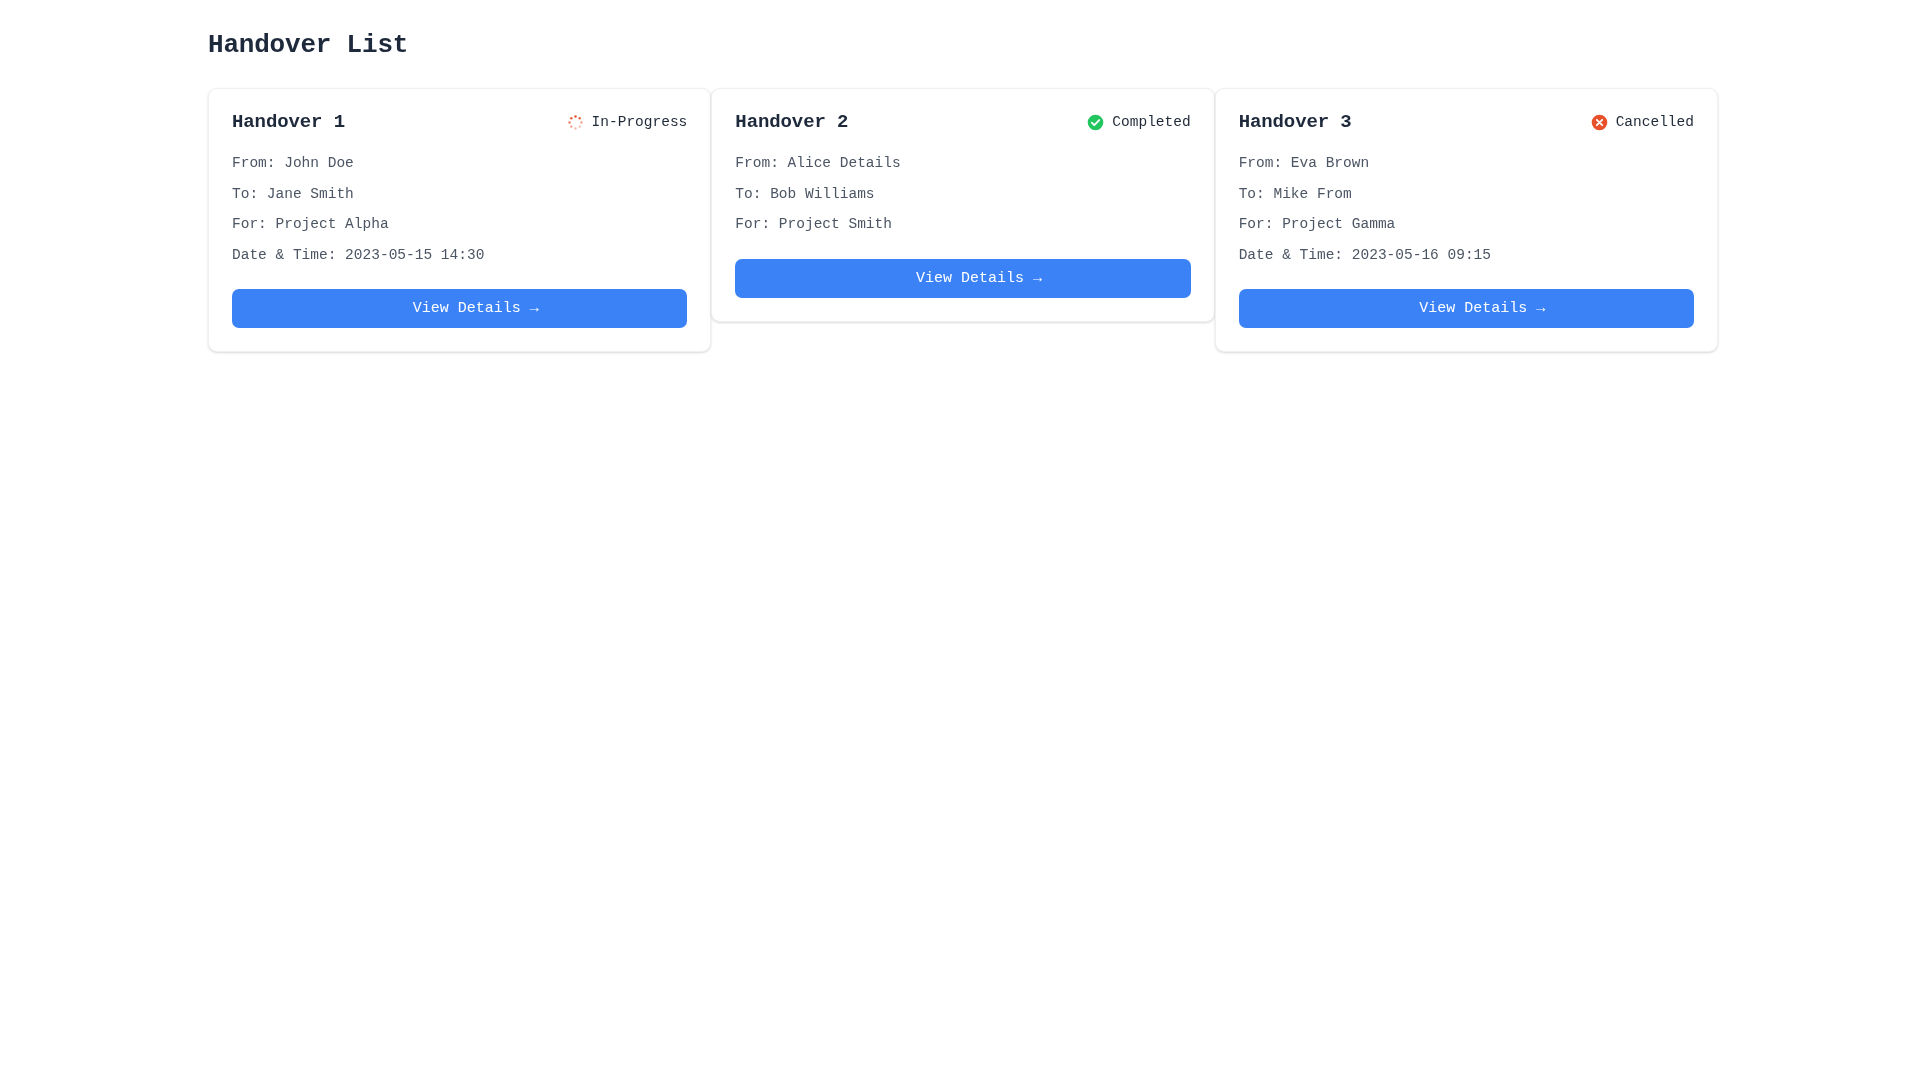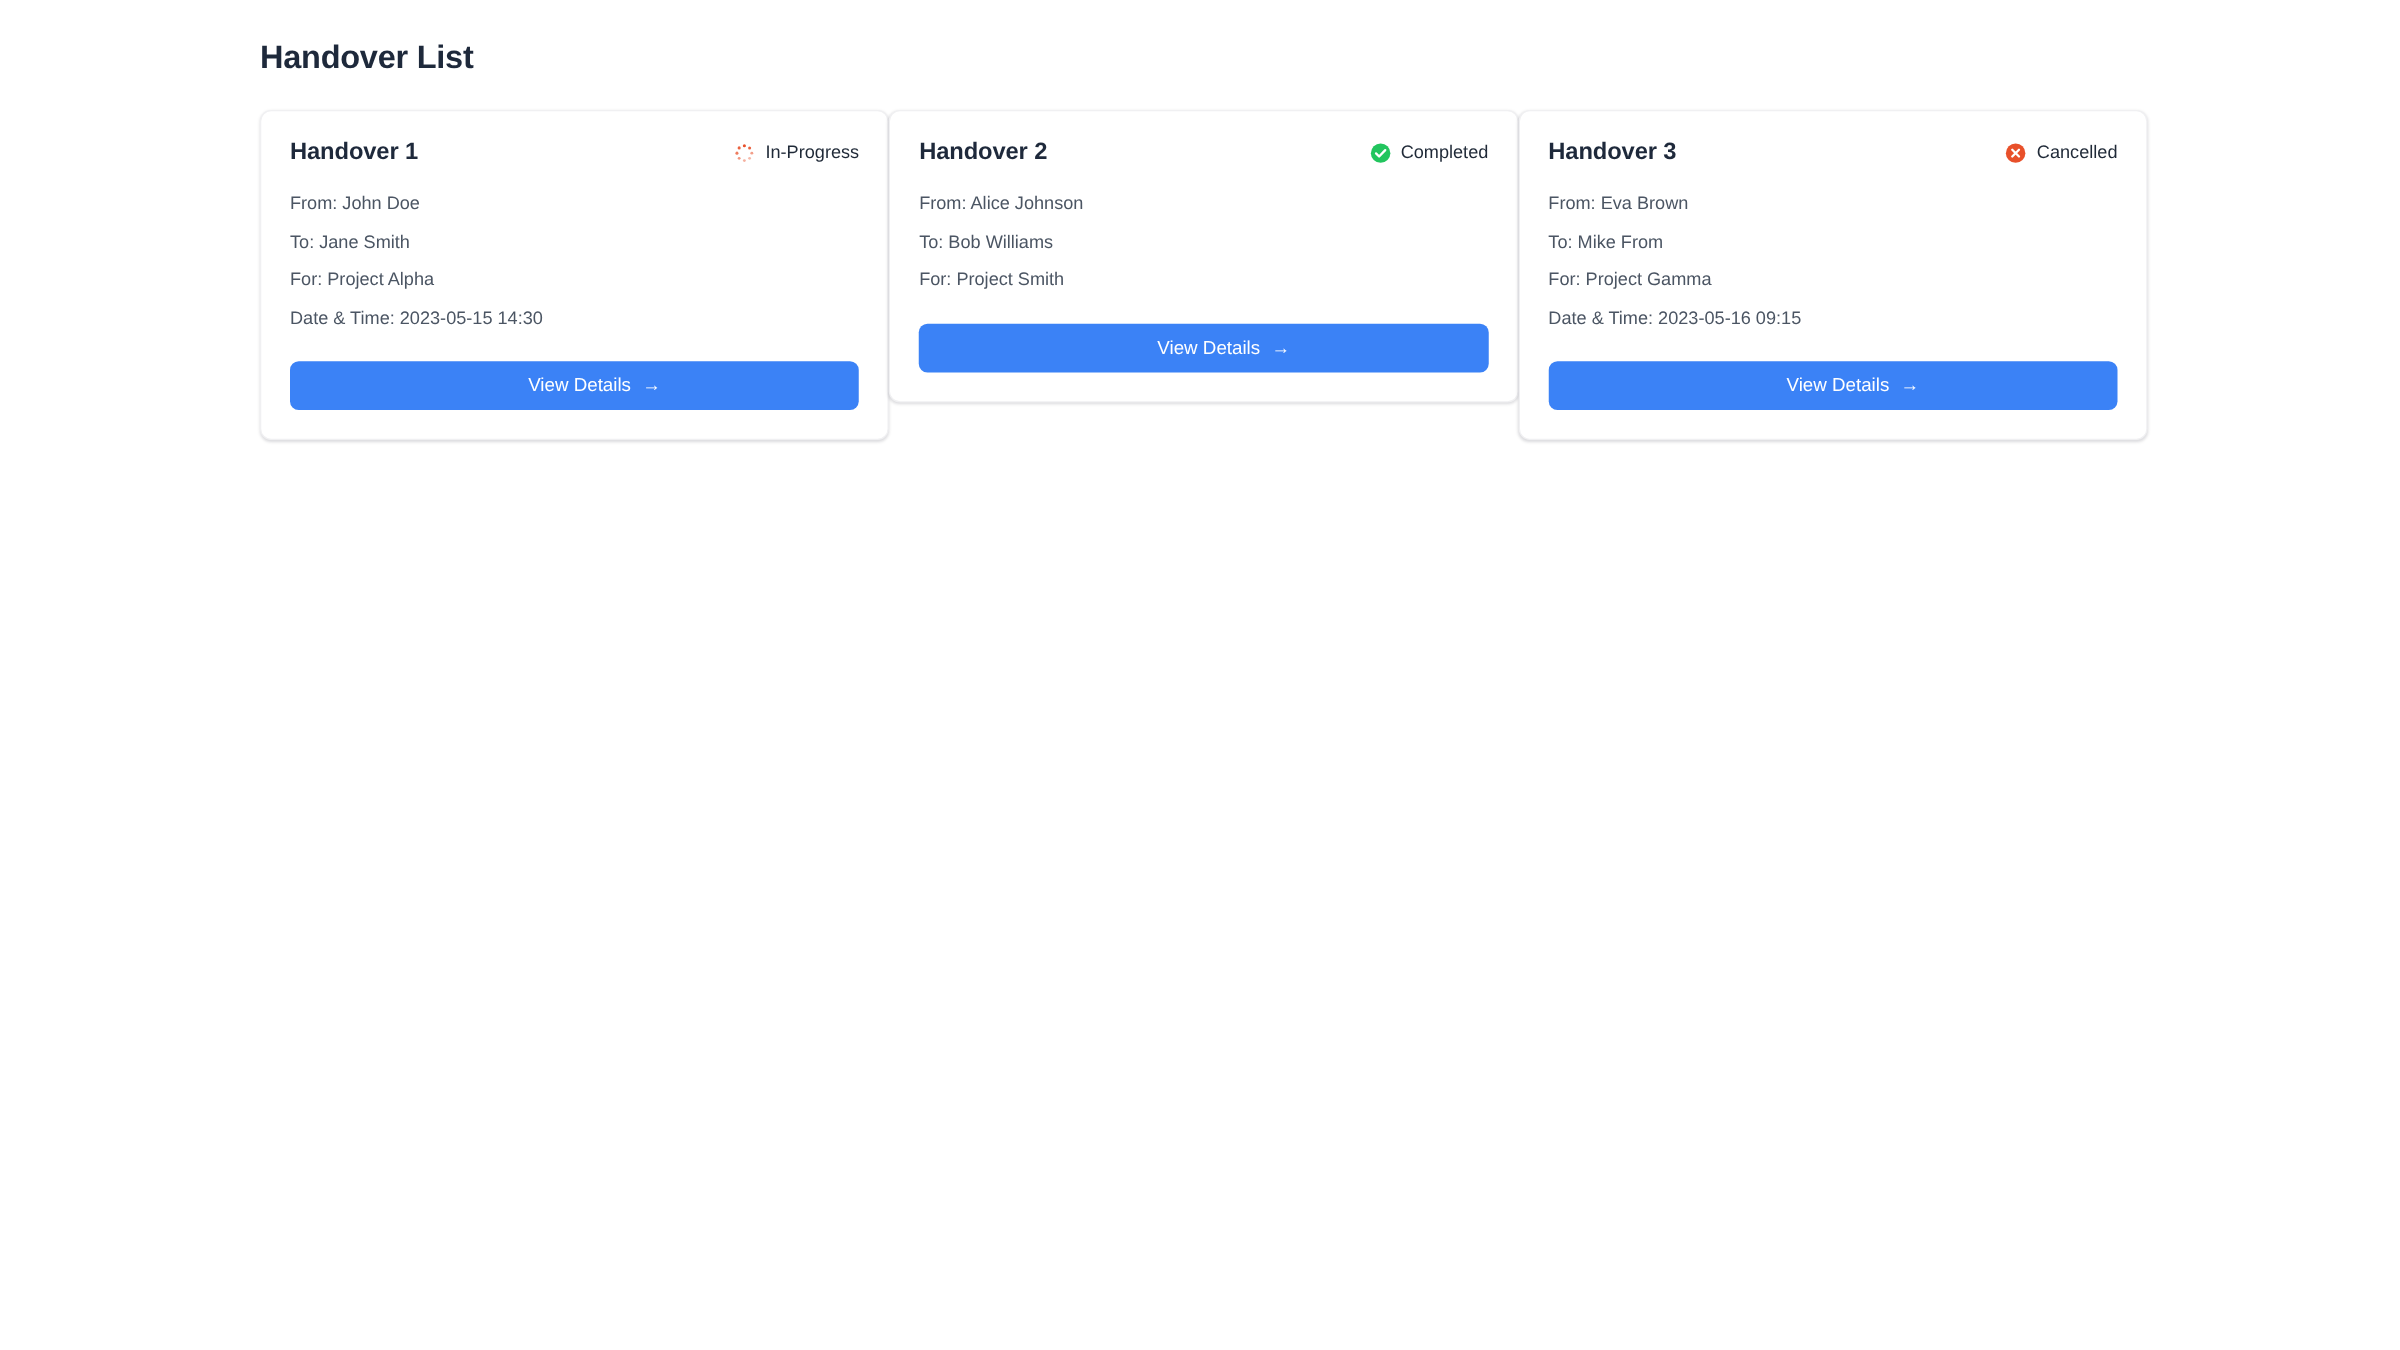--- a/index.html
+++ b/index.html
@@ -8,20 +8,21 @@
     height: 1080px;
     background: #ffffff;
     font-family: "Liberation Sans", "DejaVu Sans", sans-serif;
     -webkit-font-smoothing: antialiased;
   }
   .page {
     width: 1920px;
     height: 1080px;
     padding: 30px 0 0 0;
     overflow: hidden;
+    font-family: Liberation Mono, monospace;
   }
   .page-title {
     margin-left: 208px;
     font-size: 26px;
     font-weight: 700;
     color: #1e293b;
     letter-spacing: -0.2px;
     line-height: 1.2;
     margin-bottom: 27px;
   }
@@ -142,21 +143,21 @@
         <div class="card-title">Handover 2</div>
         <div class="status">
           <svg class="status-icon" viewBox="0 0 24 24">
             <circle cx="12" cy="12" r="11" fill="#22c55e"></circle>
             <path d="M6.8 12.3 L10.3 15.8 L17.2 8.6" fill="none" stroke="#ffffff" stroke-width="2.6" stroke-linecap="round" stroke-linejoin="round"></path>
           </svg>
           <span class="status-label">Completed</span>
         </div>
       </div>
       <div class="card-body">
-        <div class="card-line">From: Alice Johnson</div>
+        <div class="card-line">From: Alice Details</div>
         <div class="card-line">To: Bob Williams</div>
         <div class="card-line">For: Project Smith</div>
       </div>
       <button class="details-btn">
         <span>View Details</span>
         <span class="btn-arrow">→</span>
       </button>
     </div>
 
     <div class="card">

